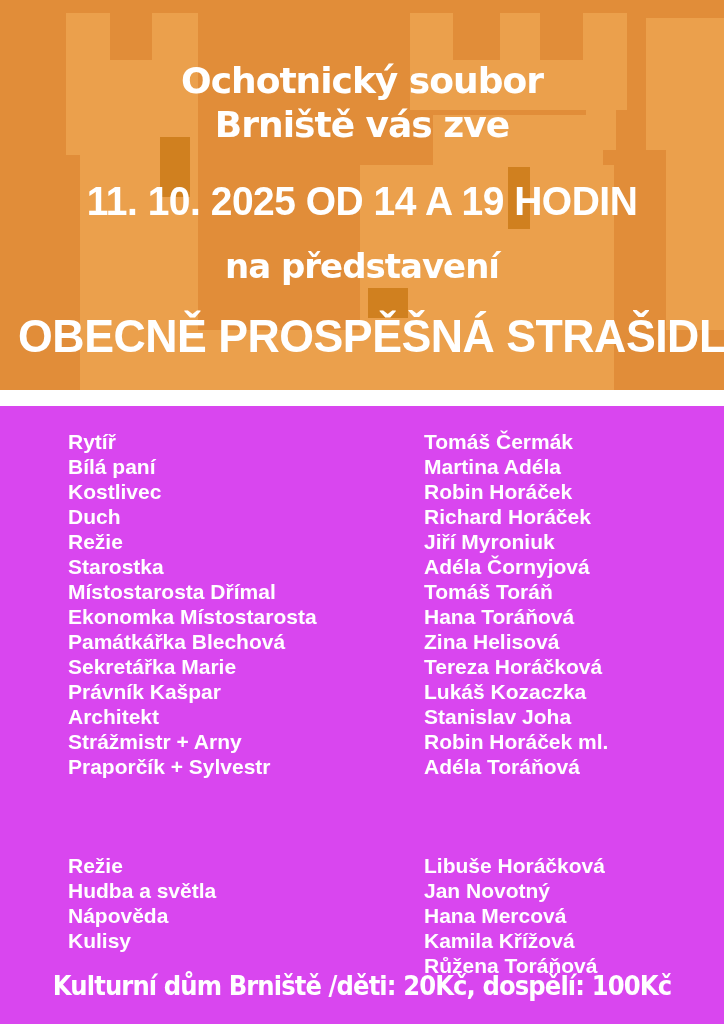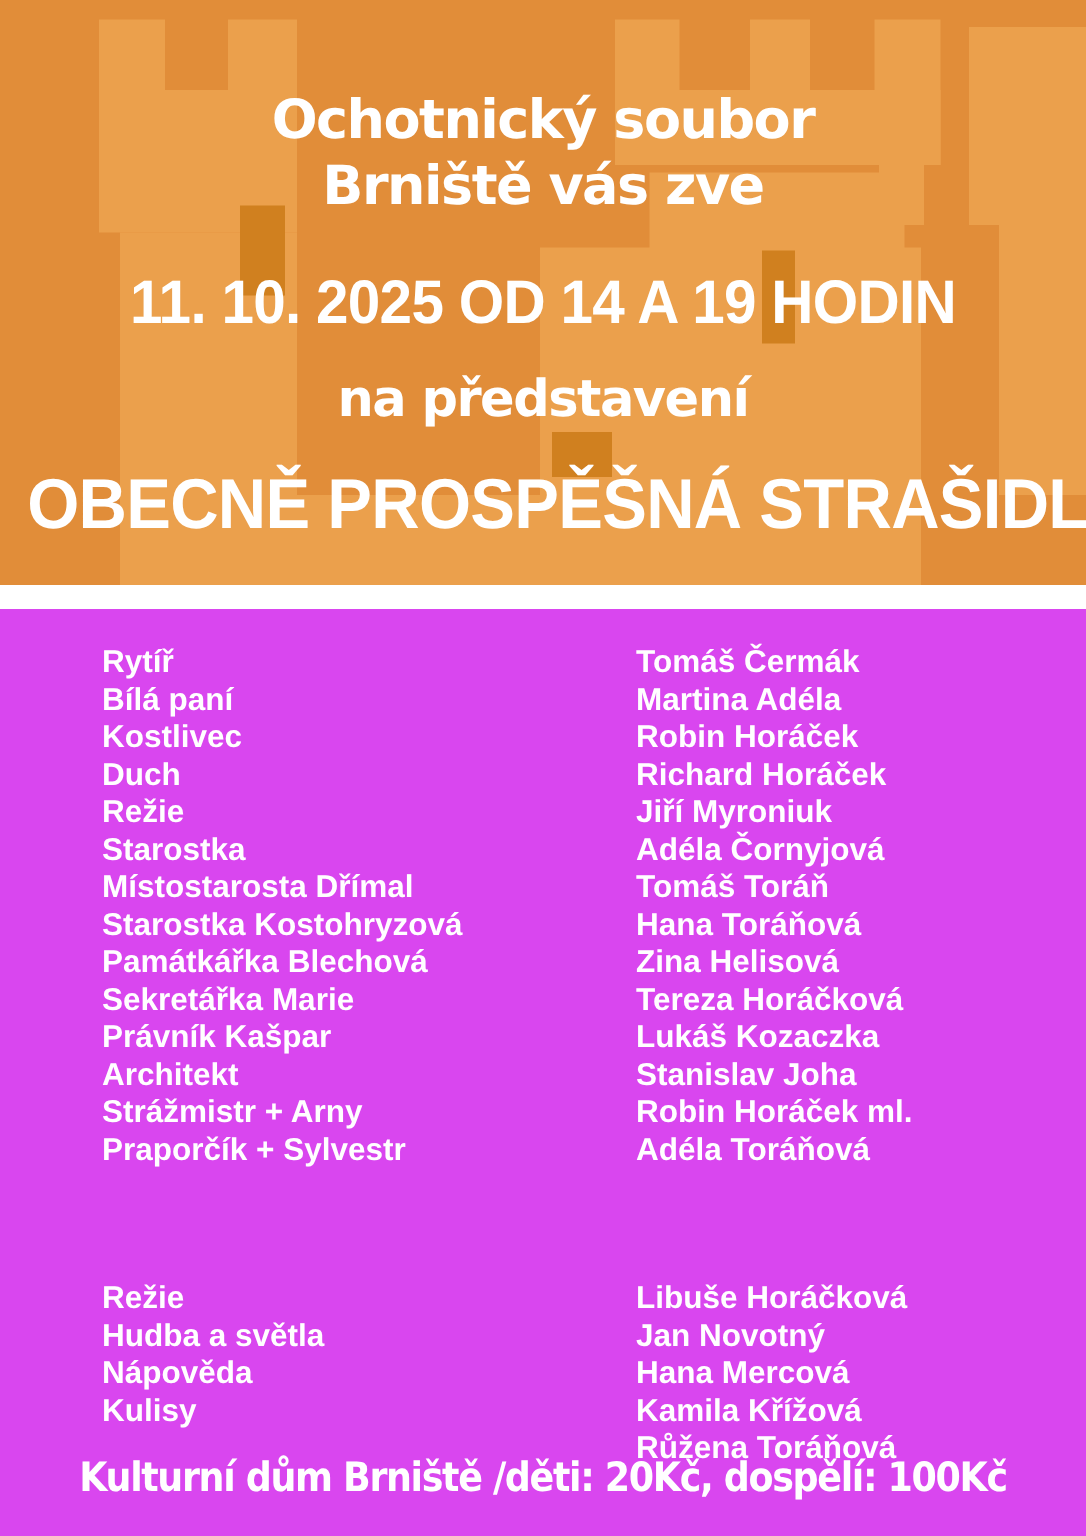--- a/index.html
+++ b/index.html
@@ -100,21 +100,21 @@
       </div>
     <div class="list-row">
         <div class="role-cell">Starostka</div>
         <div class="name-cell">Adéla Čornyjová</div>
       </div>
     <div class="list-row">
         <div class="role-cell">Místostarosta Dřímal</div>
         <div class="name-cell">Tomáš Toráň</div>
       </div>
     <div class="list-row">
-        <div class="role-cell">Starostka Kostohryzová</div>
+        <div class="role-cell">Ekonomka Místostarosta</div>
         <div class="name-cell">Hana Toráňová</div>
       </div>
     <div class="list-row">
         <div class="role-cell">Památkářka Blechová</div>
         <div class="name-cell">Zina Helisová</div>
       </div>
     <div class="list-row">
         <div class="role-cell">Sekretářka Marie</div>
         <div class="name-cell">Tereza Horáčková</div>
       </div>

